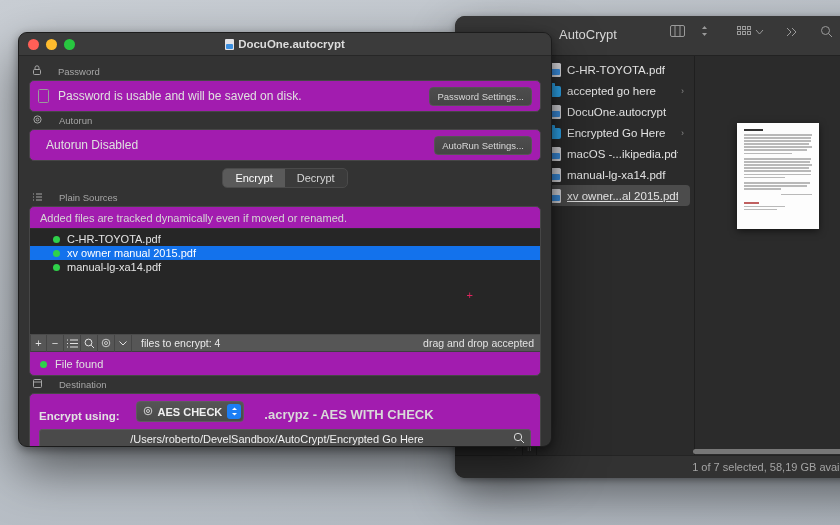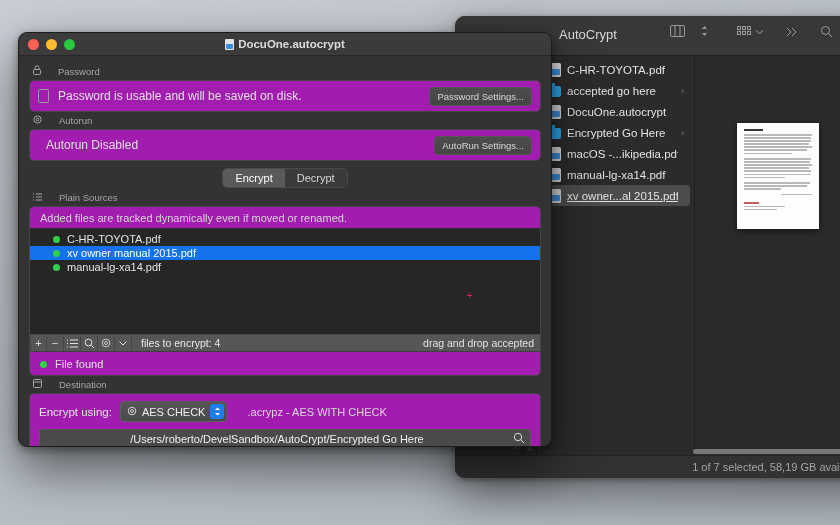--- a/index.html
+++ b/index.html
@@ -228,34 +228,34 @@
     width: 17px; height: 17px; display:flex; align-items:center; justify-content:center;
     font-size: 11px; color:#e2e2e2; border-right:1px solid #454545;
   }
   .lbtn:first-child { border-left: 1px solid #454545; }
   .lbar-text { font-size: 10.5px; color:#eaeaea; margin-left: 9px; }
   .lbar-right { margin-left:auto; font-size: 10.5px; color:#e2e2e2; }
 
   .foundrow { display:flex; align-items:center; gap:8px; padding: 6px 0 5px 10px; font-size: 11px; color:#e0e0e0; }
 
   .dest-panel { padding: 7px 9px 9px; }
-  .destrow { display:flex; align-items:center; gap:8px; margin-bottom: 7px; }
+  .destrow { display:flex; align-items:flex-end; gap:16px; margin-bottom: 7px; font-weight: bold; }
   .dest-lbl { font-size: 11.5px; color:#e2e2e2; }
   .popup {
     display:flex; align-items:center; gap:5px;
     background: linear-gradient(#555,#4a4a4a); border:1px solid #5d5d5d;
     border-radius: 4px; padding: 2px 2px 2px 6px; font-size: 11px; color:#f0f0f0;
   }
   .popup .gear { color:#cfcfcf; font-size:10px; }
   .popup .arrows {
     background:#1c7ef5; border-radius:3px; color:#fff;
     width:14px; height:15px; display:flex; align-items:center; justify-content:center;
     font-size:8px; line-height:1; flex-direction:column;
   }
-  .ext-note { font-size: 11px; color:#d9d9d9; margin-left: 12px; }
+  .ext-note { font-size: 13px; color:#d9d9d9; margin-left: 4px; }
 
   .pathfield {
     display:flex; align-items:center;
     background: #4a4a4a; border:1px solid #5a5a5a; border-radius: 3px;
     height: 19px; padding: 0 2px 0 4px; margin-bottom: 7px;
   }
   .pathfield .val { font-size: 11px; color:#f0f0f0; flex:1; white-space:nowrap; overflow:hidden;text-align:center; }
   .pathfield .mag { font-size:11px; color:#dcdcdc; padding: 0 3px; }
 </style>
 </head>

